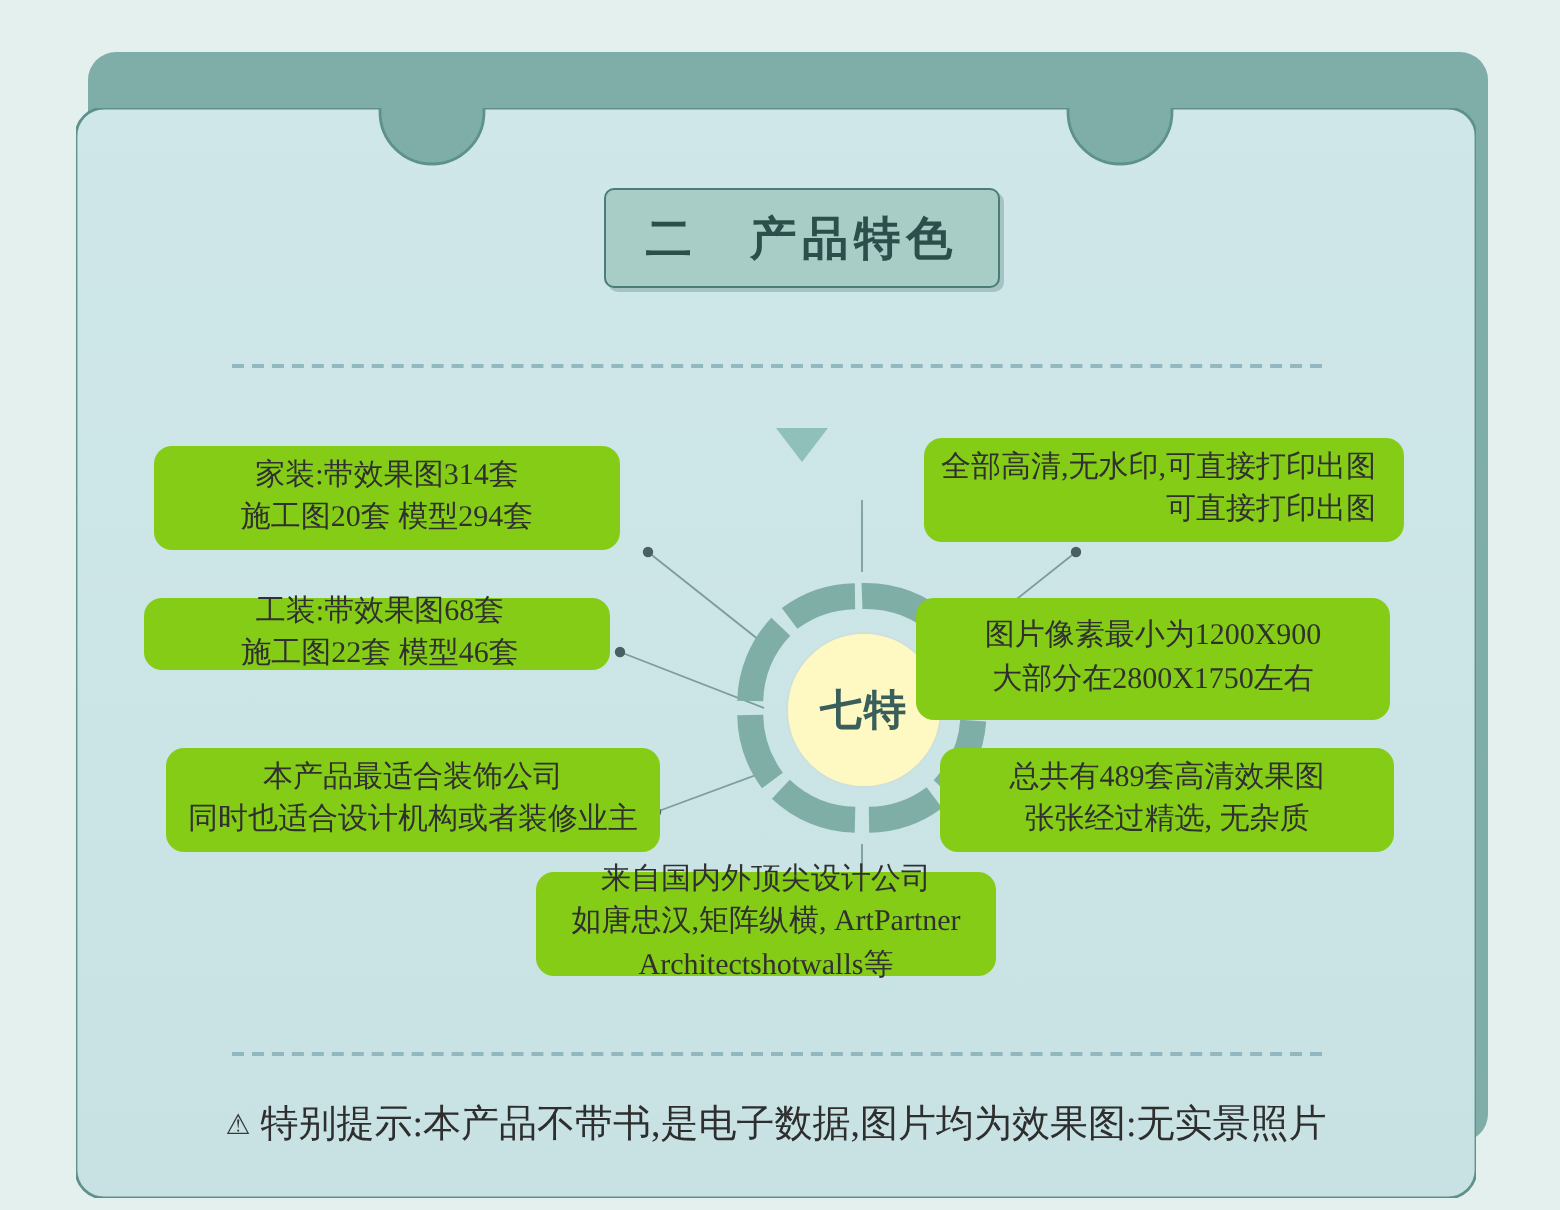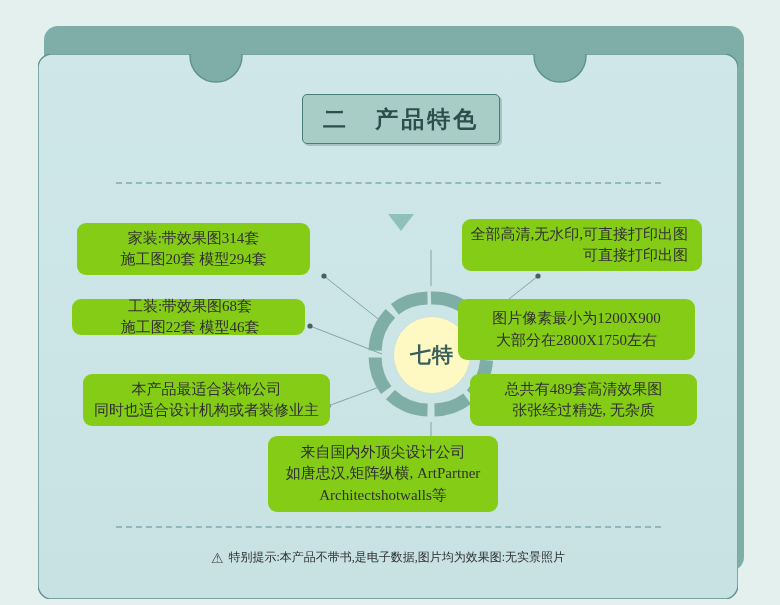--- a/index.html
+++ b/index.html
@@ -168,42 +168,42 @@
 
   
   #box-l1 { left: 39px;  top: 169px; width: 233px; height: 52px; }
   #box-l2 { left: 34px;  top: 245px; width: 233px; height: 36px; padding-left: 17px; }
   #box-l3 { left: 45px;  top: 320px; width: 247px; height: 52px; }
   
   #box-r1 { left: 424px; top: 165px; width: 240px; height: 52px; align-items: flex-end; }
   #box-r2 { left: 420px; top: 245px; width: 237px; height: 61px; }
   #box-r3 { left: 432px; top: 320px; width: 227px; height: 52px; }
   
-  #box-b1 { left: 230px; top: 382px; width: 230px; height: 76px; }
+  #box-b1 { left: 230px; top: 382px; width: 230px; height: 52px; }
 
   
   .notice {
     position: absolute;
     left: 0;
     top: 495px;
     width: 700px;
     display: flex;
     align-items: center;
     justify-content: center;
     gap: 5px;
   }
   .notice .warn-icon {
     display: inline-block;
     font-size: 14px;
     color: #3a3a3a;
     line-height: 1;
   }
   .notice .notice-text {
     font-family: "Liberation Serif", "DejaVu Serif", serif;
-    font-size: 12px;
+    font-size: 19px;
     color: #2e2e2e;
     white-space: nowrap;
   }
 </style>
 </head>
 <body>
 
 <div id="stage">
 
   <div class="card-slab"></div>

